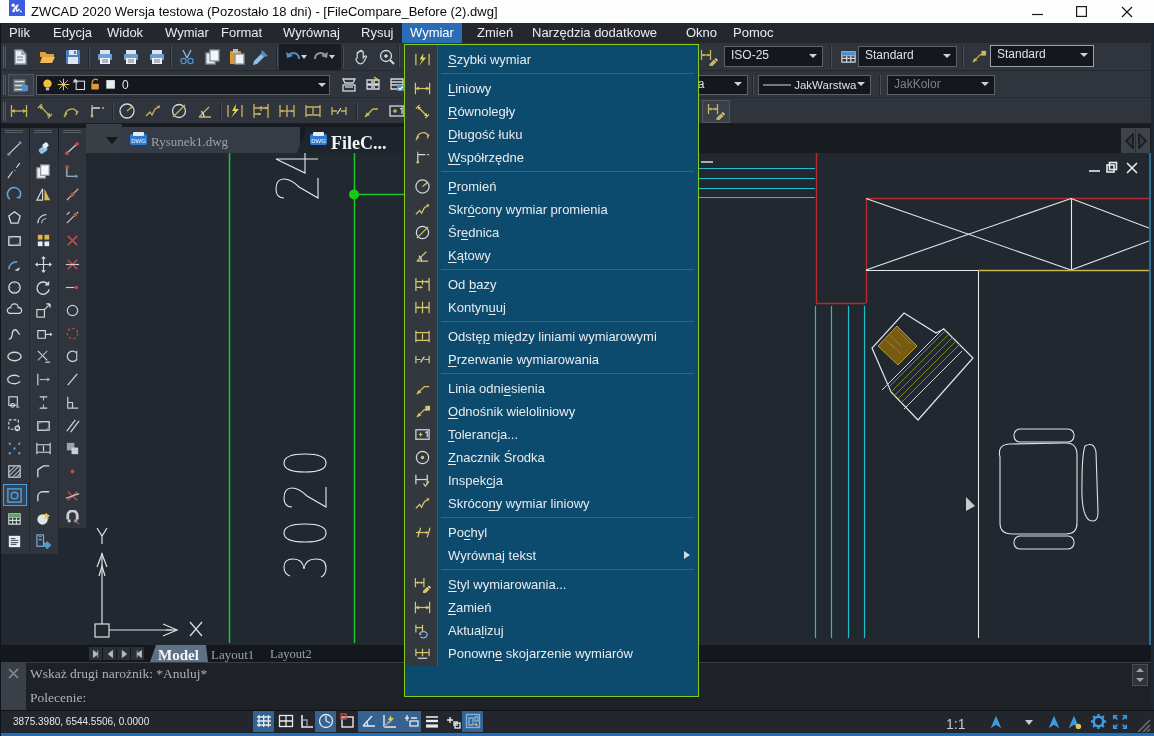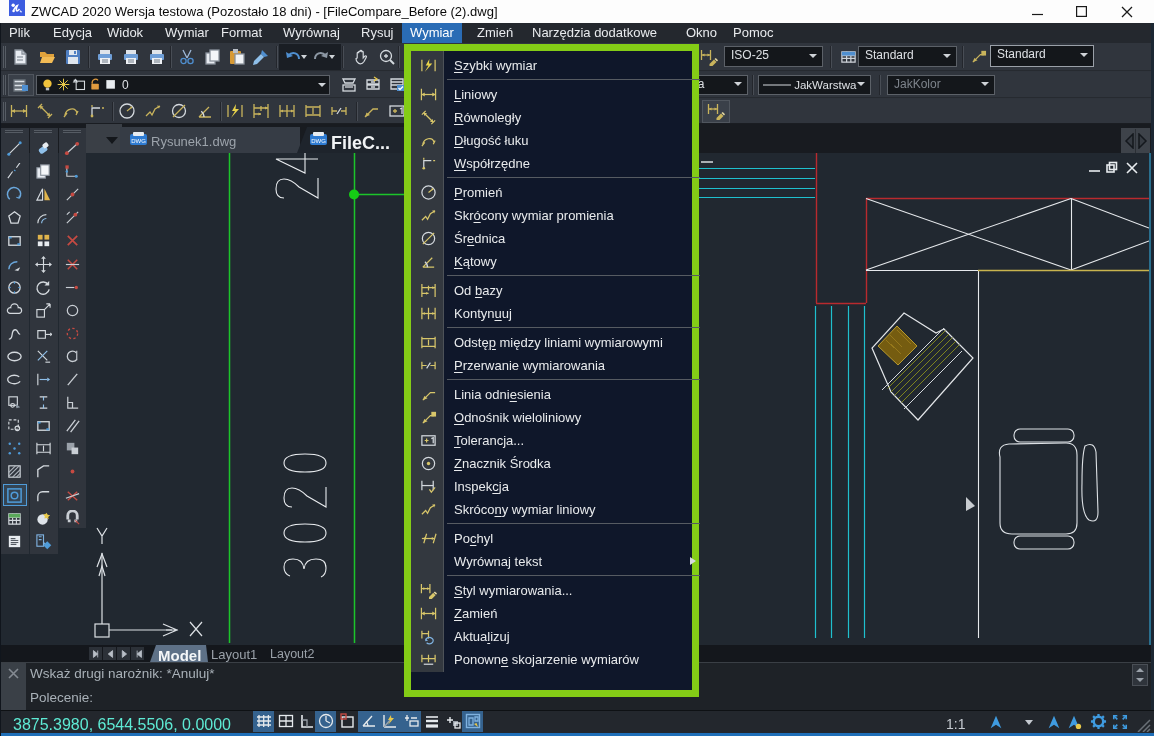--- a/index.html
+++ b/index.html
@@ -12,29 +12,29 @@
 .menubar{left:0;top:23px;width:1154px;height:20px;background:#24282e;}
 .mi{position:absolute;top:23px;height:20px;line-height:20px;font-size:13px;color:#e9ebee;padding:0 8px;}
 .mi.sel{background:#2a6cb5;color:#fff;}
 .toolrow{left:0;width:1154px;background:#30353d;}
 .combo{position:absolute;background:#14171b;border:1px solid #5c6168;color:#dde0e4;
  font-size:12px;line-height:17px;padding-left:6px;}
 .combo .arr{position:absolute;right:5px;top:7px;width:0;height:0;
  border-left:4px solid transparent;border-right:4px solid transparent;border-top:4px solid #cfd3d8;}
 .vsep{position:absolute;width:2px;background:#23262c;border-right:1px solid #484d55;}
 .grip{position:absolute;width:3px;border-left:1px solid #565c64;border-right:1px solid #565c64;}
-.menu{left:404px;top:44px;width:295px;height:653px;background:#0f172a;
- border:7px solid #84cc16;z-index:60;}
+.menu{left:404px;top:44px;width:295px;height:653px;background:#0c4a6e;
+ border:1px solid #84cc16;z-index:60;}
 .menu .gutter{left:0;top:0;width:33px;height:621px;background:#33383f;border-right:1px solid #4d5258;}
 .menu .item{position:absolute;left:0;width:293px;height:23px;color:#e9ebed;font-size:13px;line-height:23px;}
 .menu .item .txt{position:absolute;left:43px;top:0;}
 .menu .sepline{position:absolute;left:36px;width:253px;height:1px;background:#565b62;}
 .menu .subarr{position:absolute;right:8px;top:7px;width:0;height:0;border-top:4.5px solid transparent;
  border-bottom:4.5px solid transparent;border-left:6px solid #d7dade;}
-.tabtxt{font-family:Liberation Sans, sans-serif;text-align:right;}
+.tabtxt{font-family:Liberation Serif, serif;text-align:right;}
 u{text-decoration-thickness:1px;text-underline-offset:2px;}
 </style></head><body>
 <div id="page">
 
 <svg width="0" height="0" style="position:absolute">
       <defs>
 <g id="dimh">
           <path d="M1.5 3v12M16.5 3v12" stroke="currentColor" fill="none"></path>
           <path d="M1.5 9h15" stroke="currentColor" fill="none"></path>
           <path d="M5 7l-3.5 2L5 11zM13 7l3.5 2L13 11z" fill="currentColor"></path>
@@ -1423,21 +1423,21 @@
 <div class="abs" style="left:1px;top:663px;width:25px;height:47px;background:#3a4047"></div>
 <svg class="abs" style="left:8px;top:668px" width="11" height="11" viewBox="0 0 11 11">
       <path d="M1 1l9 9M10 1l-9 9" stroke="#858b93" stroke-width="1.6"></path>
     </svg>
 <div class="abs tabtxt" style="left:30px;top:666px;font-size:13.5px;color:#a9b1b8">Wskaż drugi narożnik: *Anuluj*</div>
 <div class="abs tabtxt" style="left:30px;top:690px;font-size:13.5px;color:#a9b1b8">Polecenie:</div>
 <div class="abs" style="left:1132px;top:664px;width:16px;height:22px;background:#2f343b;border:1px solid #4a4f56"></div>
 <div class="abs" style="left:1136px;top:668px;width:0;height:0;border-left:4px solid transparent;border-right:4px solid transparent;border-bottom:4px solid #9aa1a9"></div>
 <div class="abs" style="left:1136px;top:678px;width:0;height:0;border-left:4px solid transparent;border-right:4px solid transparent;border-top:4px solid #9aa1a9"></div>
 <div class="abs" style="left:0px;top:710px;width:1154px;height:23px;background:#23272d;border-top:1px solid #0e1114"></div>
-<div class="abs" style="left:13px;top:716px;font-size:16px;color:#5eead4">3875.3980, 6544.5506, 0.0000</div>
+<div class="abs" style="left:13px;top:716px;font-size:10px;color:#e5e5e5">3875.3980, 6544.5506, 0.0000</div>
 <div class="abs" style="left:253px;top:711px;width:21px;height:21px;background:#35628e"></div>
 <svg class="abs" style="left:255px;top:712px;z-index:6" width="18" height="18" viewBox="0 0 18 18">
       <g stroke-width="1.3" color="#e6eaed">
         <use href="#sgrid" style="color:#e6eaed"></use>
       </g>
     </svg>
 <svg class="abs" style="left:277px;top:712px;z-index:6" width="18" height="18" viewBox="0 0 18 18">
       <g stroke-width="1.3" color="#e6eaed">
         <use href="#sgrid2" style="color:#e6eaed"></use>
       </g>

